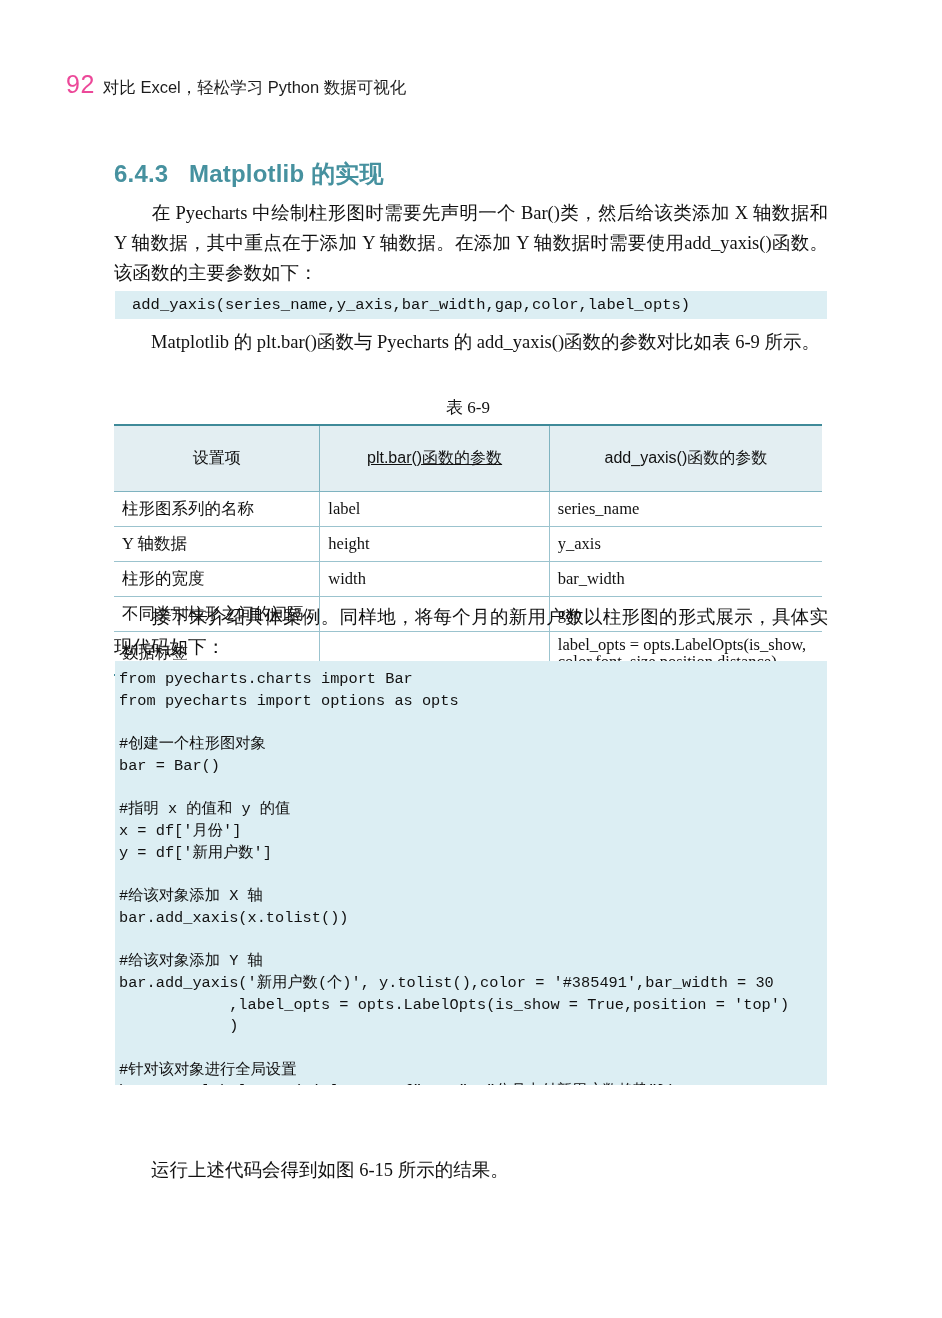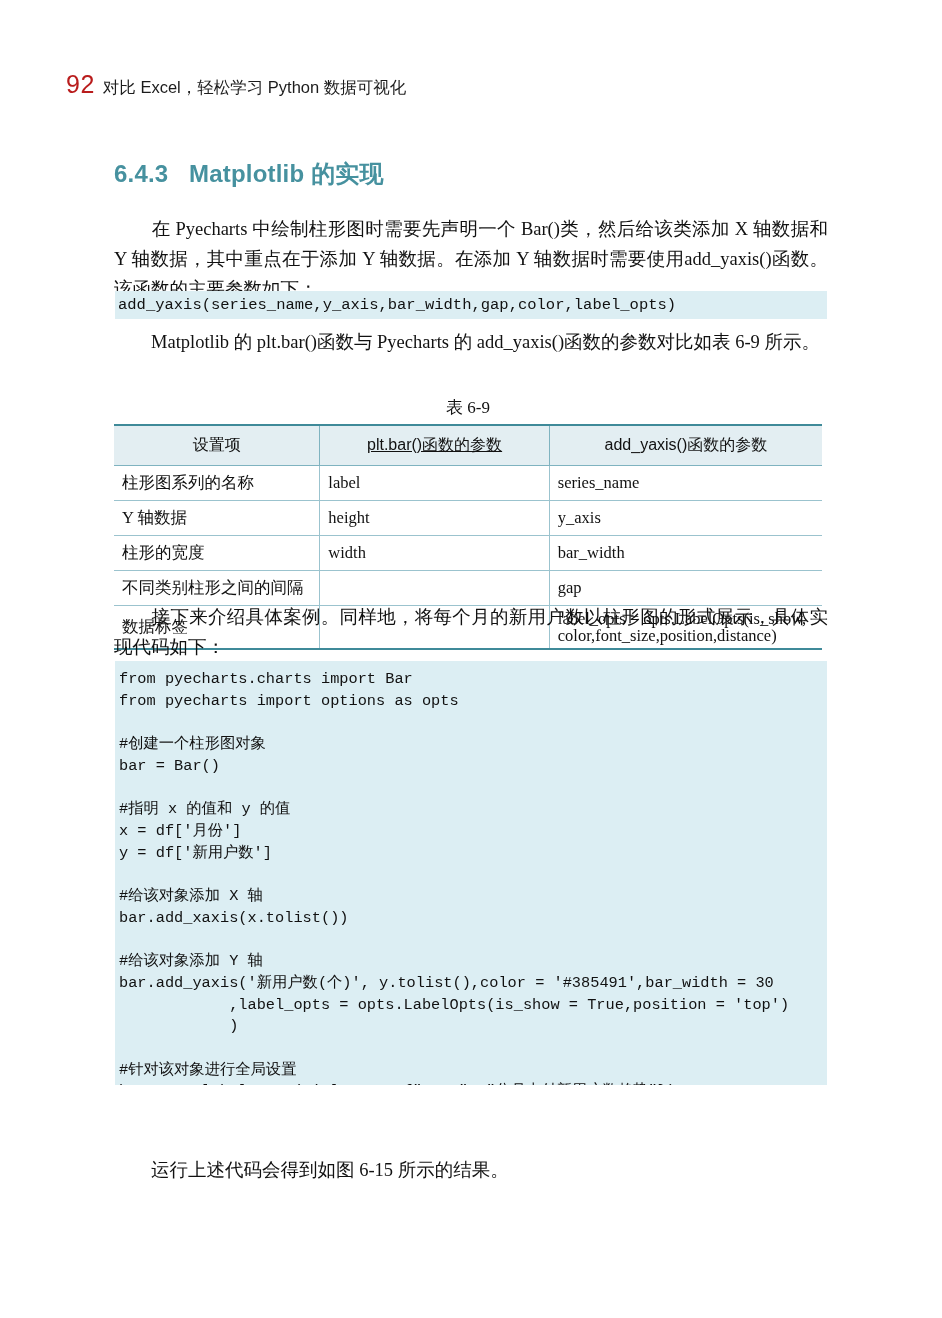--- a/index.html
+++ b/index.html
@@ -27,21 +27,21 @@
   .runhead {
     position: absolute;
     left: 66px;
     top: 70px;
     display: flex;
     align-items: baseline;
   }
   .folio {
     font-family: "Liberation Sans", "DejaVu Sans", sans-serif;
     font-size: 25px;
-    color: #b91c1c;
+    color: #ec4899;
     letter-spacing: 0.5px;
   }
   .runhead-title {
     font-family: "Liberation Sans", "DejaVu Sans", sans-serif;
     font-size: 16.5px;
     color: #1c1c1c;
     margin-left: 8px;
   }
 
   
@@ -59,37 +59,37 @@
 
   
   .para {
     position: absolute;
     font-size: 18.5px;
     line-height: 30px;
     text-align: justify;
     text-justify: inter-ideograph;
     color: #111;
   }
-  .p1 { left: 114px; top: 214px; width: 714px; }
+  .p1 { left: 114px; top: 198px; width: 714px; }
   .p2 { left: 114px; top: 327px; width: 714px; }
   .p3 { left: 114px; top: 602px; width: 714px; }
   .p4 { left: 114px; top: 1155px; width: 714px; }
 
   
   .code-band {
     position: absolute;
     left: 115px;
     top: 291px;
     width: 712px;
     height: 28px;
     background: #dceef3;
     font-family: "Liberation Mono", "DejaVu Sans Mono", monospace;
     font-size: 15.5px;
     line-height: 28px;
-    padding-left: 3px;
+    padding-left: 17px;
     box-sizing: border-box;
     color: #111;
     white-space: pre;
   }
 
   
   .tbl-caption {
     position: absolute;
     left: 114px;
     top: 396px;
@@ -108,21 +108,21 @@
   }
   .tbl thead th {
     background: #e3eef2;
     border-top: 2.5px solid #3f8a99;
     border-bottom: 1px solid #7fb3c0;
     border-right: 1px solid #7fb3c0;
     font-weight: normal;
     font-family: "Liberation Sans", "DejaVu Sans", sans-serif;
     font-size: 16px;
     text-align: center;
-    padding: 9px 6px;
+    padding: 22px 6px;
     color: #111;
   }
   .tbl thead th:last-child { border-right: none; }
   .tbl tbody td {
     border-bottom: 1px solid #9bc3ce;
     border-right: 1px solid #9bc3ce;
     padding: 4px 8px;
     vertical-align: middle;
     color: #111;
     height: 26px;

